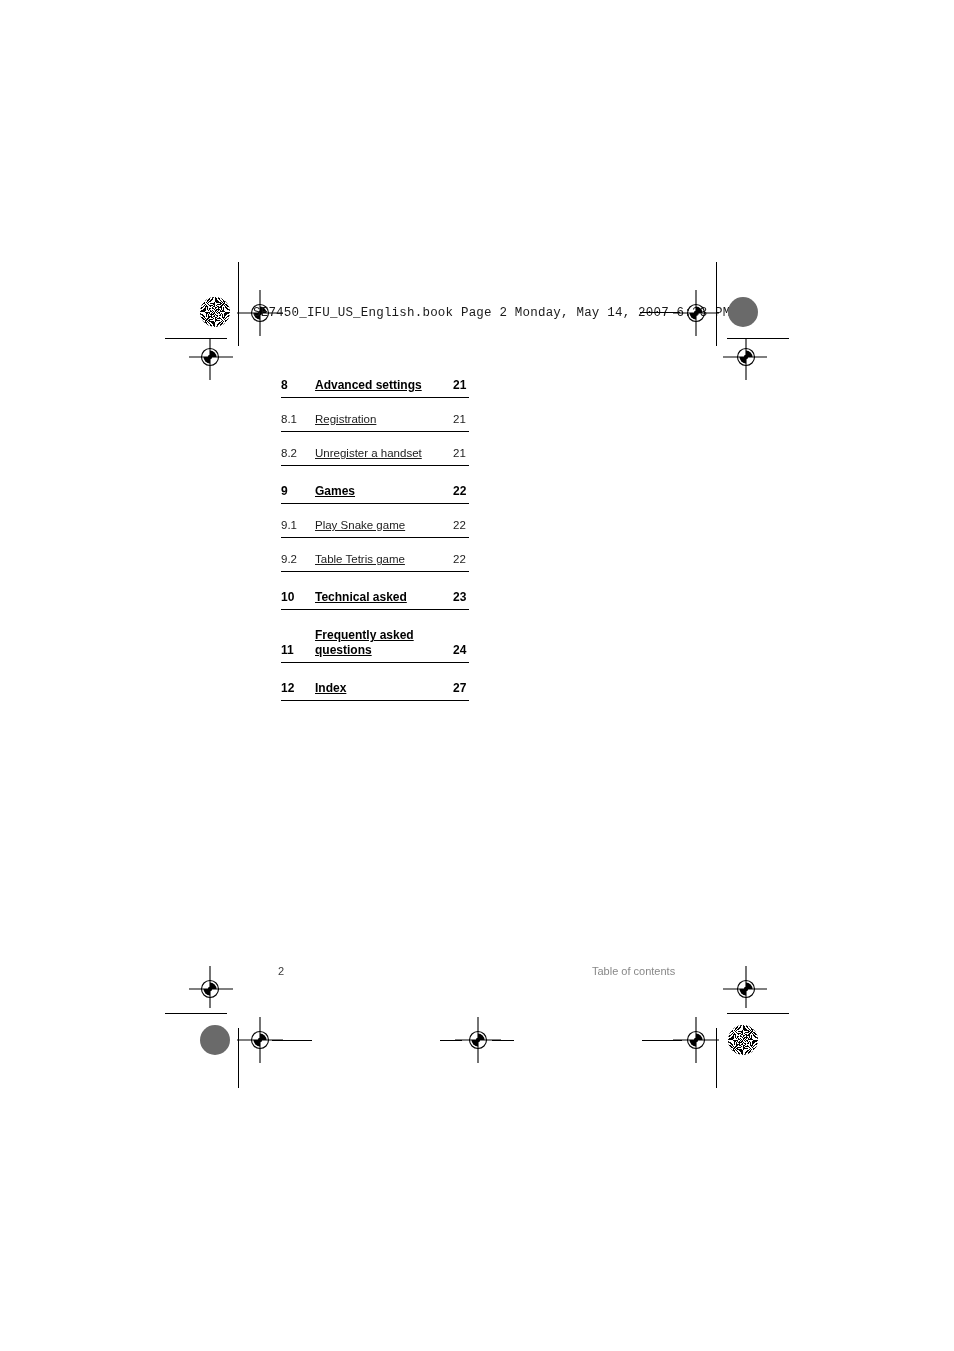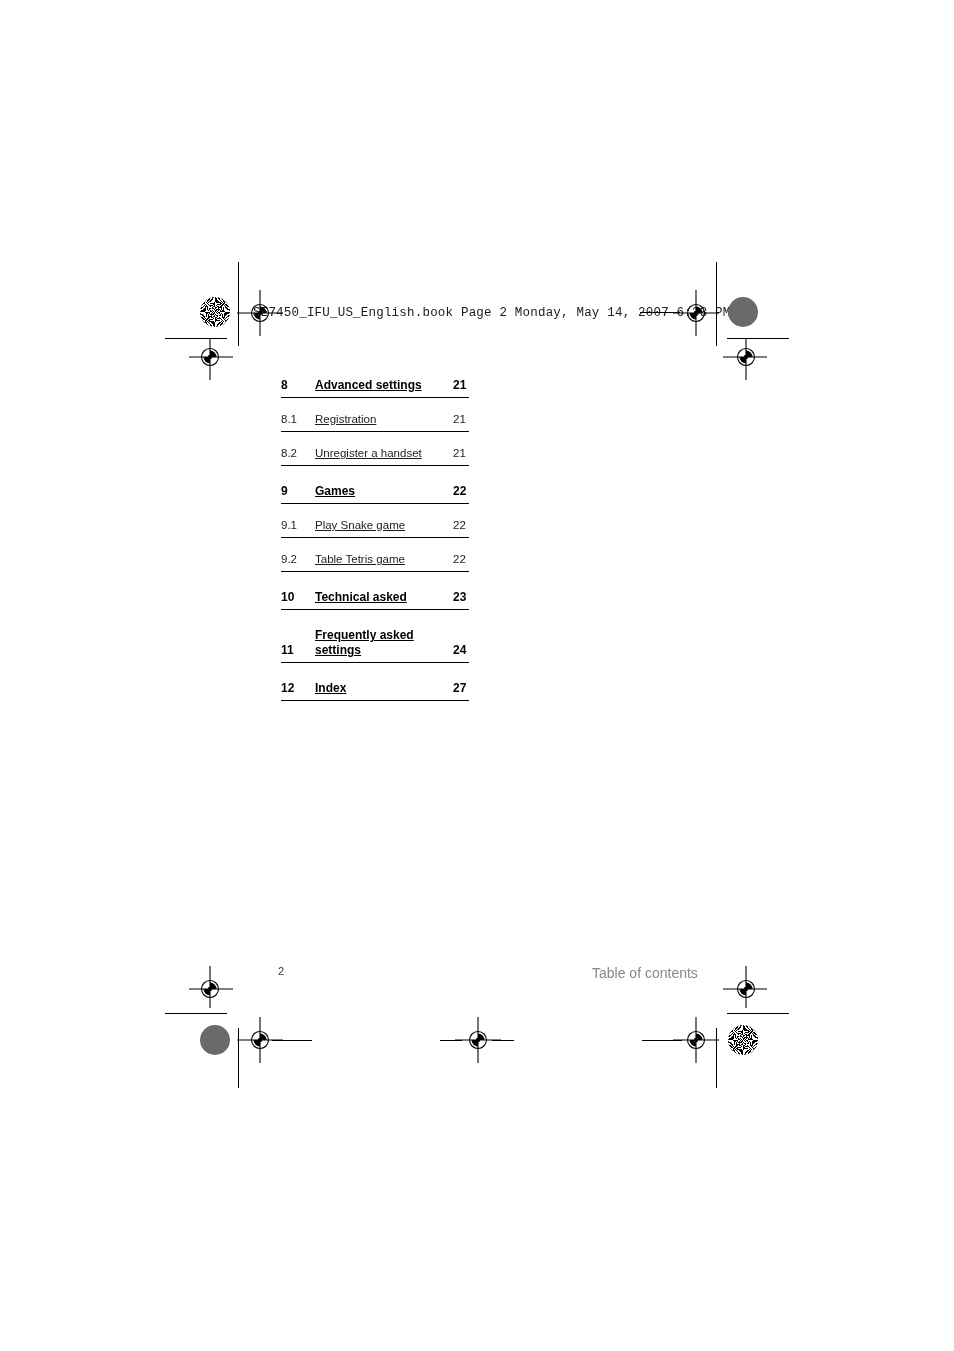--- a/index.html
+++ b/index.html
@@ -114,21 +114,21 @@
     position: absolute;
     left: 278px;
     top: 965px;
     font-size: 11px;
     color: #3a3a3a;
   }
   .footer-section-name {
     position: absolute;
     left: 592px;
     top: 965px;
-    font-size: 14px;
+    font-size: 11px;
     color: #888888;
   }
 </style>
 </head>
 <body>
 
 <div id="page">
 
   <div class="star-dot" style="left:200px; top:297px;"></div>
 
@@ -235,21 +235,21 @@
     <div class="toc-row level1">
       <span class="toc-num">10</span>
       <span class="toc-title">Technical asked</span>
       <span class="toc-page">23</span>
     </div>
     <div class="toc-group-gap"></div>
 
     <div class="toc-row level1">
       <span class="toc-num">11</span>
       <span class="toc-title" style="white-space:pre-line;">Frequently asked
-settings</span>
+questions</span>
       <span class="toc-page">24</span>
     </div>
     <div class="toc-group-gap"></div>
 
     <div class="toc-row level1">
       <span class="toc-num">12</span>
       <span class="toc-title">Index</span>
       <span class="toc-page">27</span>
     </div>
 

